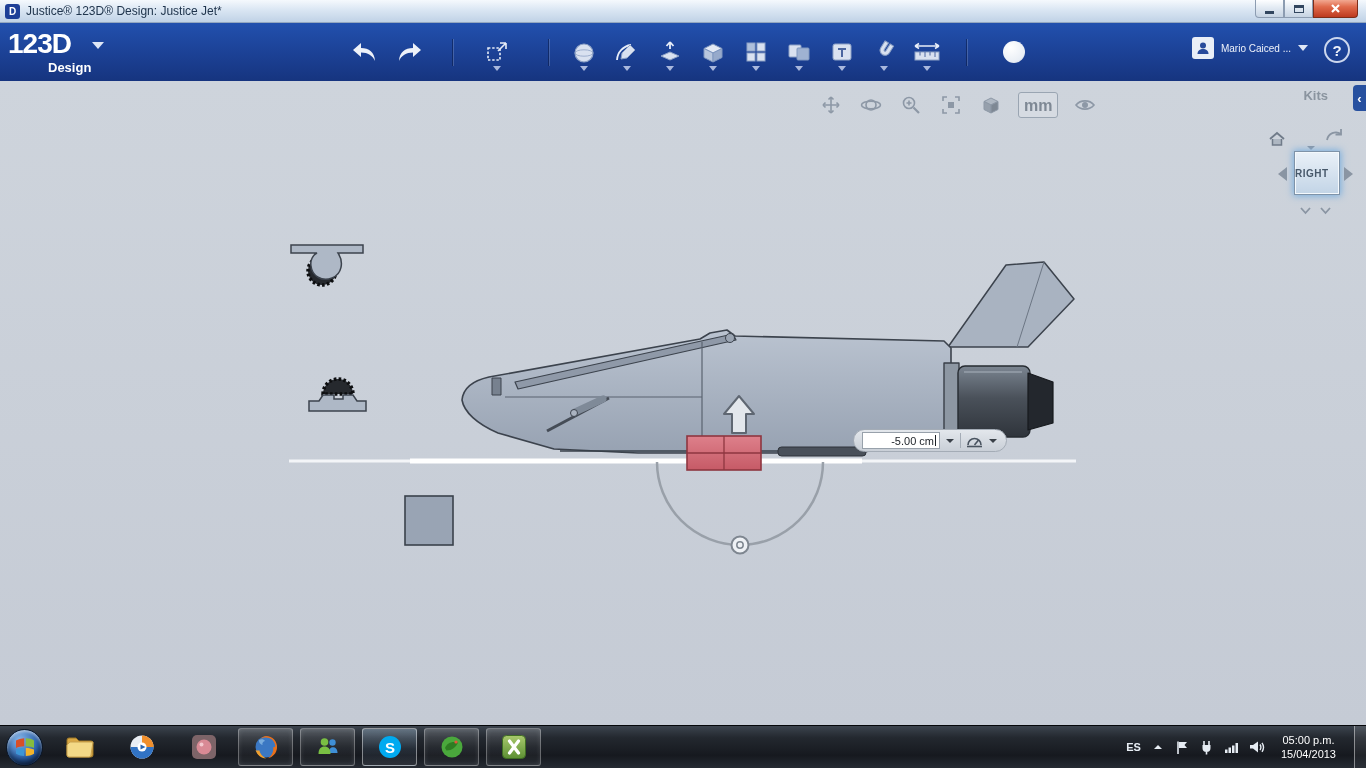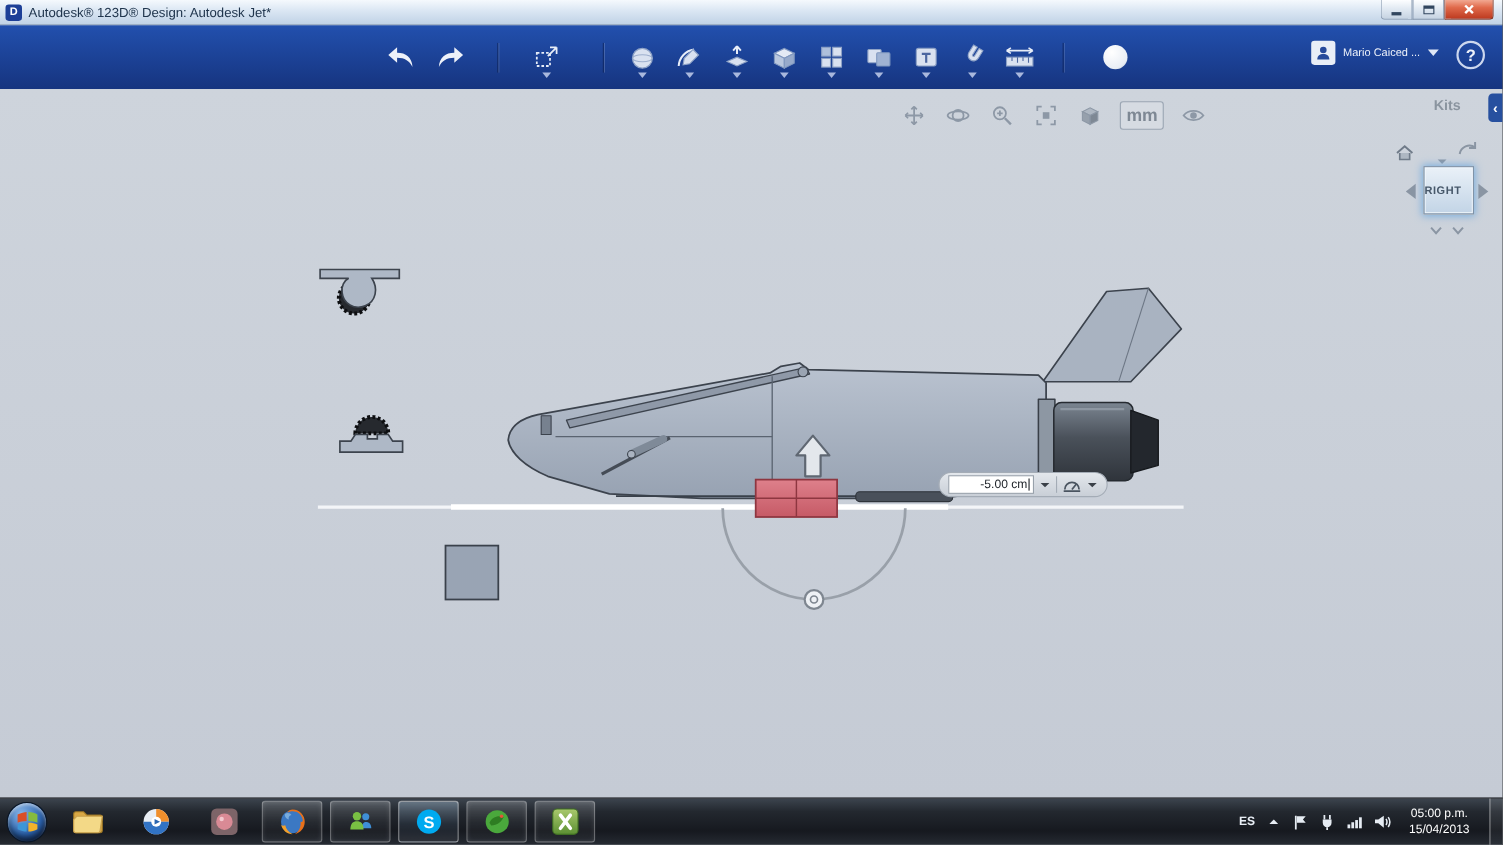--- a/index.html
+++ b/index.html
@@ -66,37 +66,42 @@
   .clock{margin:0 8px 0 6px;text-align:center;font-size:11px;line-height:14px;color:#fff;cursor:pointer}
   .show-desktop{width:12px;height:43px;border-left:1px solid rgba(255,255,255,.45);background:linear-gradient(rgba(255,255,255,.10),rgba(255,255,255,.02));cursor:pointer}
 </style>
 </head>
 <body>
 
 <div id="app">
 
   <div class="titlebar">
     <div class="app-ico">D</div>
-    <span class="title">Autodesk® 123D® Design: Autodesk Jet*</span>
+    <span class="title">Justice® 123D® Design: Justice Jet*</span>
     <div class="win-controls">
       <div class="win-btn min">
           <div class="g-min"></div>
         </div>
       <div class="win-btn">
           <div class="g-max"></div>
         </div>
       <div class="win-btn close">
         <svg width="11" height="11" viewBox="0 0 11 11">
             <path d="M2 2 L9 9 M9 2 L2 9" stroke="#fff" stroke-width="2.2"></path>
           </svg>
       </div>
     </div>
   </div>
 
   <div class="header">
+    <div class="logo-block">
+      <div class="logo-main">123D</div>
+      <div class="logo-chevron"></div>
+      <div class="logo-sub">Design</div>
+    </div>
 
     <div class="tool" style="left:346px">
       <svg width="30" height="26" viewBox="0 0 30 26">
           <path d="M12 4 L4 11 L12 18 V13.5 C19 13.5 23.5 16.5 26 22 C25.5 13 20 9 12 9 Z" fill="#edf1f9"></path>
         </svg>
     </div>
     <div class="tool" style="left:392px">
       <svg width="30" height="26" viewBox="0 0 30 26">
           <g transform="translate(30,0) scale(-1,1)">
             <path d="M12 4 L4 11 L12 18 V13.5 C19 13.5 23.5 16.5 26 22 C25.5 13 20 9 12 9 Z" fill="#edf1f9"></path>

